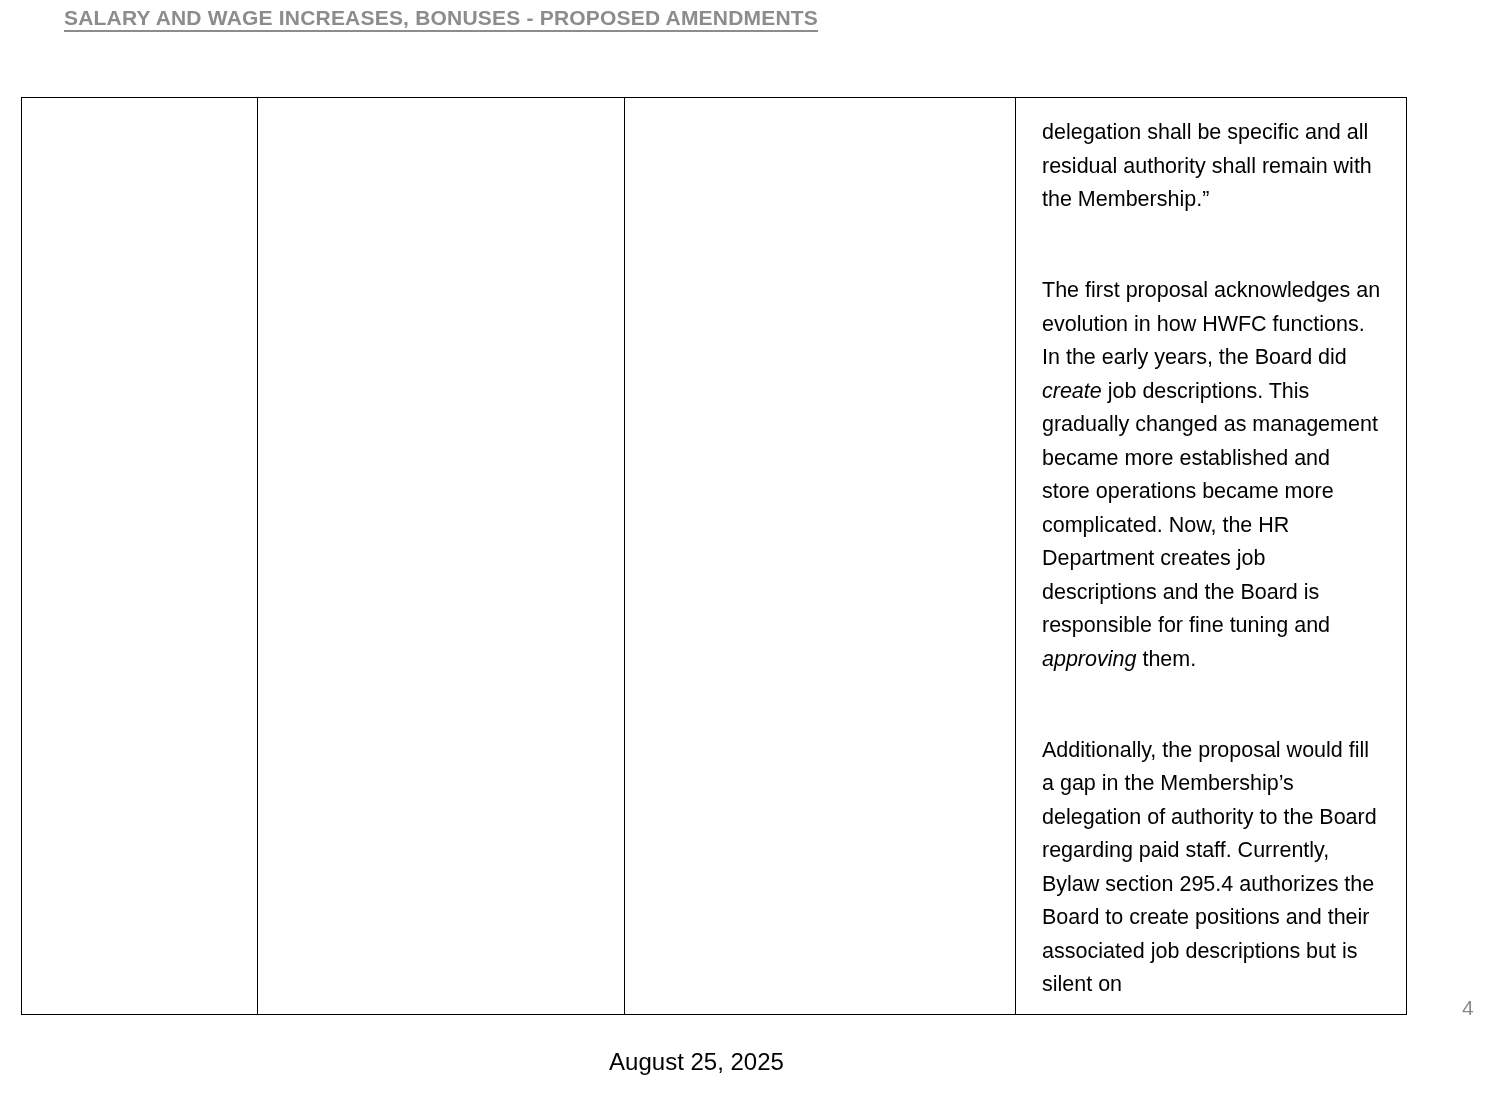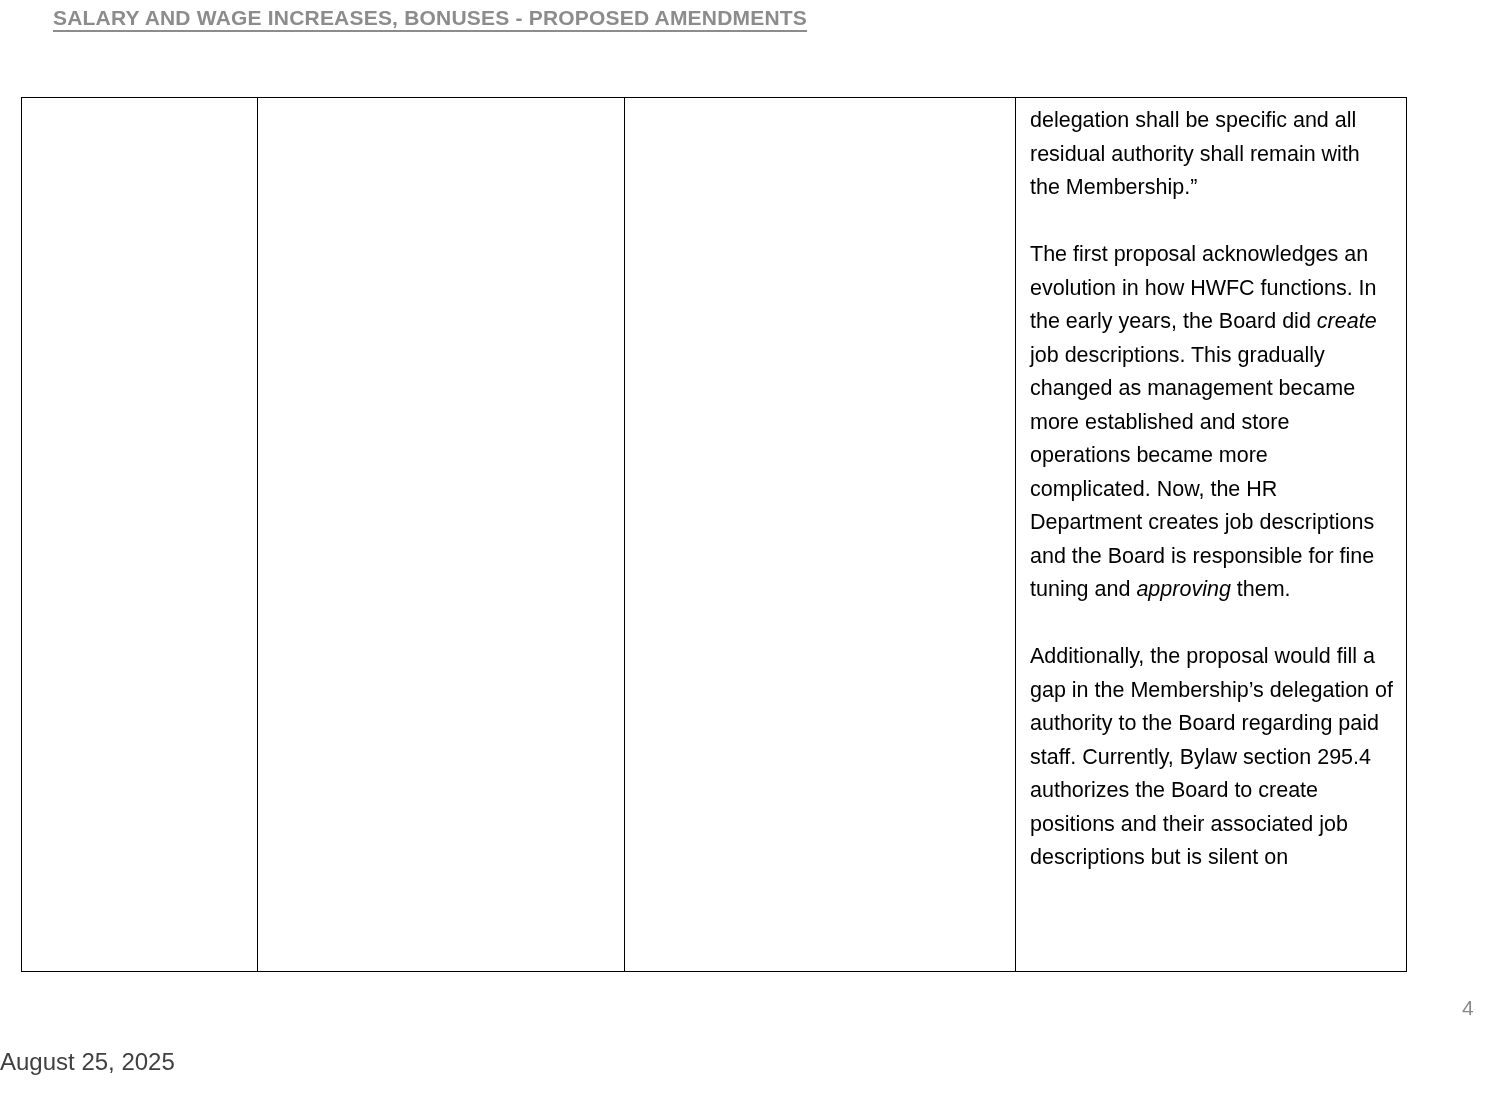--- a/index.html
+++ b/index.html
@@ -11,21 +11,21 @@
     width: 1497px;
     height: 1098px;
     position: relative;
     font-family: "Liberation Sans", sans-serif;
     -webkit-font-smoothing: antialiased;
   }
 
   
   .page-header {
     position: absolute;
-    left: 53px;
+    left: 64px;
     top: 6px;
     font-size: 21px;
     font-weight: bold;
     color: #8c8c8c;
     letter-spacing: 0.2px;
     text-decoration: underline;
     text-underline-offset: 5px;
     text-decoration-thickness: 2px;
     white-space: nowrap;
   }
@@ -51,21 +51,21 @@
   .col-3 { width: 390px; }
   .col-4 { width: 390px; }
 
   .cell-body {
     padding: 6px 12px 0 14px;
     font-size: 21.5px;
     line-height: 33.5px;
     color: #000000;
   }
   .cell-body p {
-    margin: 0;
+    margin: 12px;
   }
   .cell-body p.spacer {
     height: 33.5px;
   }
   .cell-body em {
     font-style: italic;
   }
 
   
   .page-number {
@@ -73,24 +73,25 @@
     left: 1462px;
     top: 996px;
     font-size: 21px;
     color: #8a8a8a;
   }
   .footer-date {
     position: absolute;
     left: 0;
     top: 1048px;
     width: 1497px;
+    text-align: center;
     padding-right: 104px;
     box-sizing: border-box;
     font-size: 24px;
-    color: #404040;
+    color: #000000;
   }
 </style>
 </head>
 <body>
 
 <div class="page-header">SALARY AND WAGE INCREASES, BONUSES - PROPOSED AMENDMENTS</div>
 
 <table class="doc-table">
   <tbody>
       <tr>

